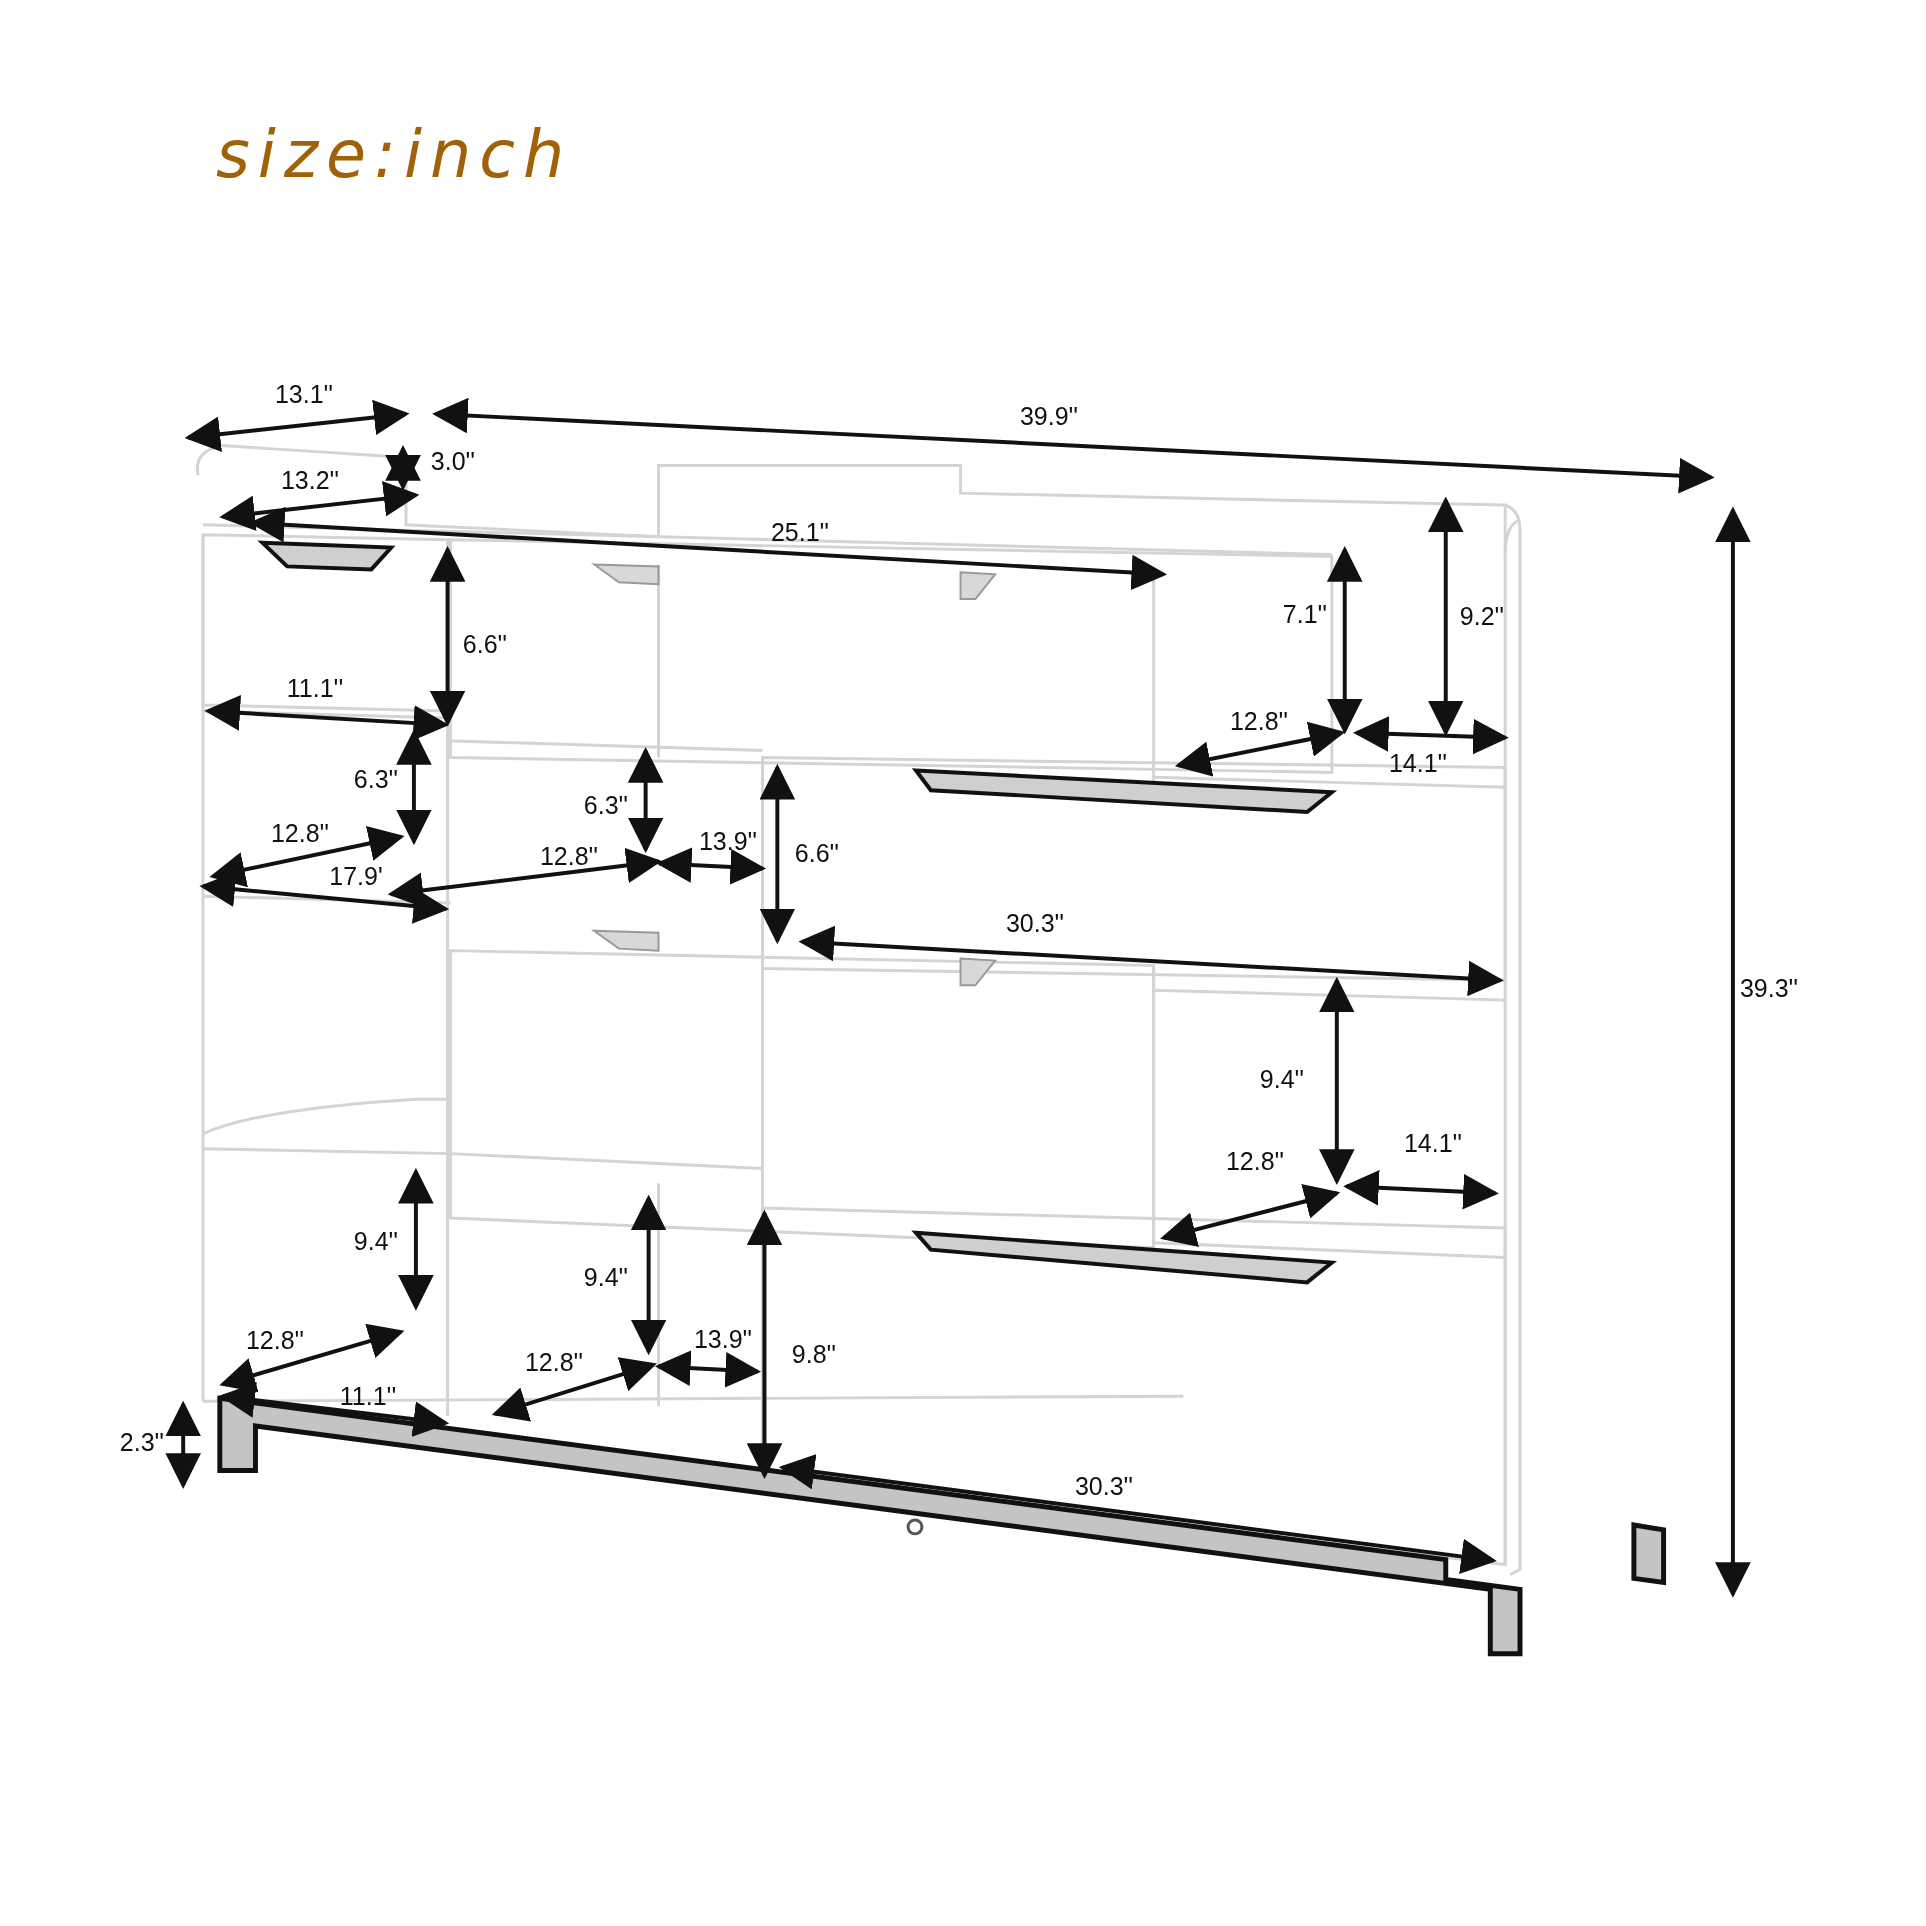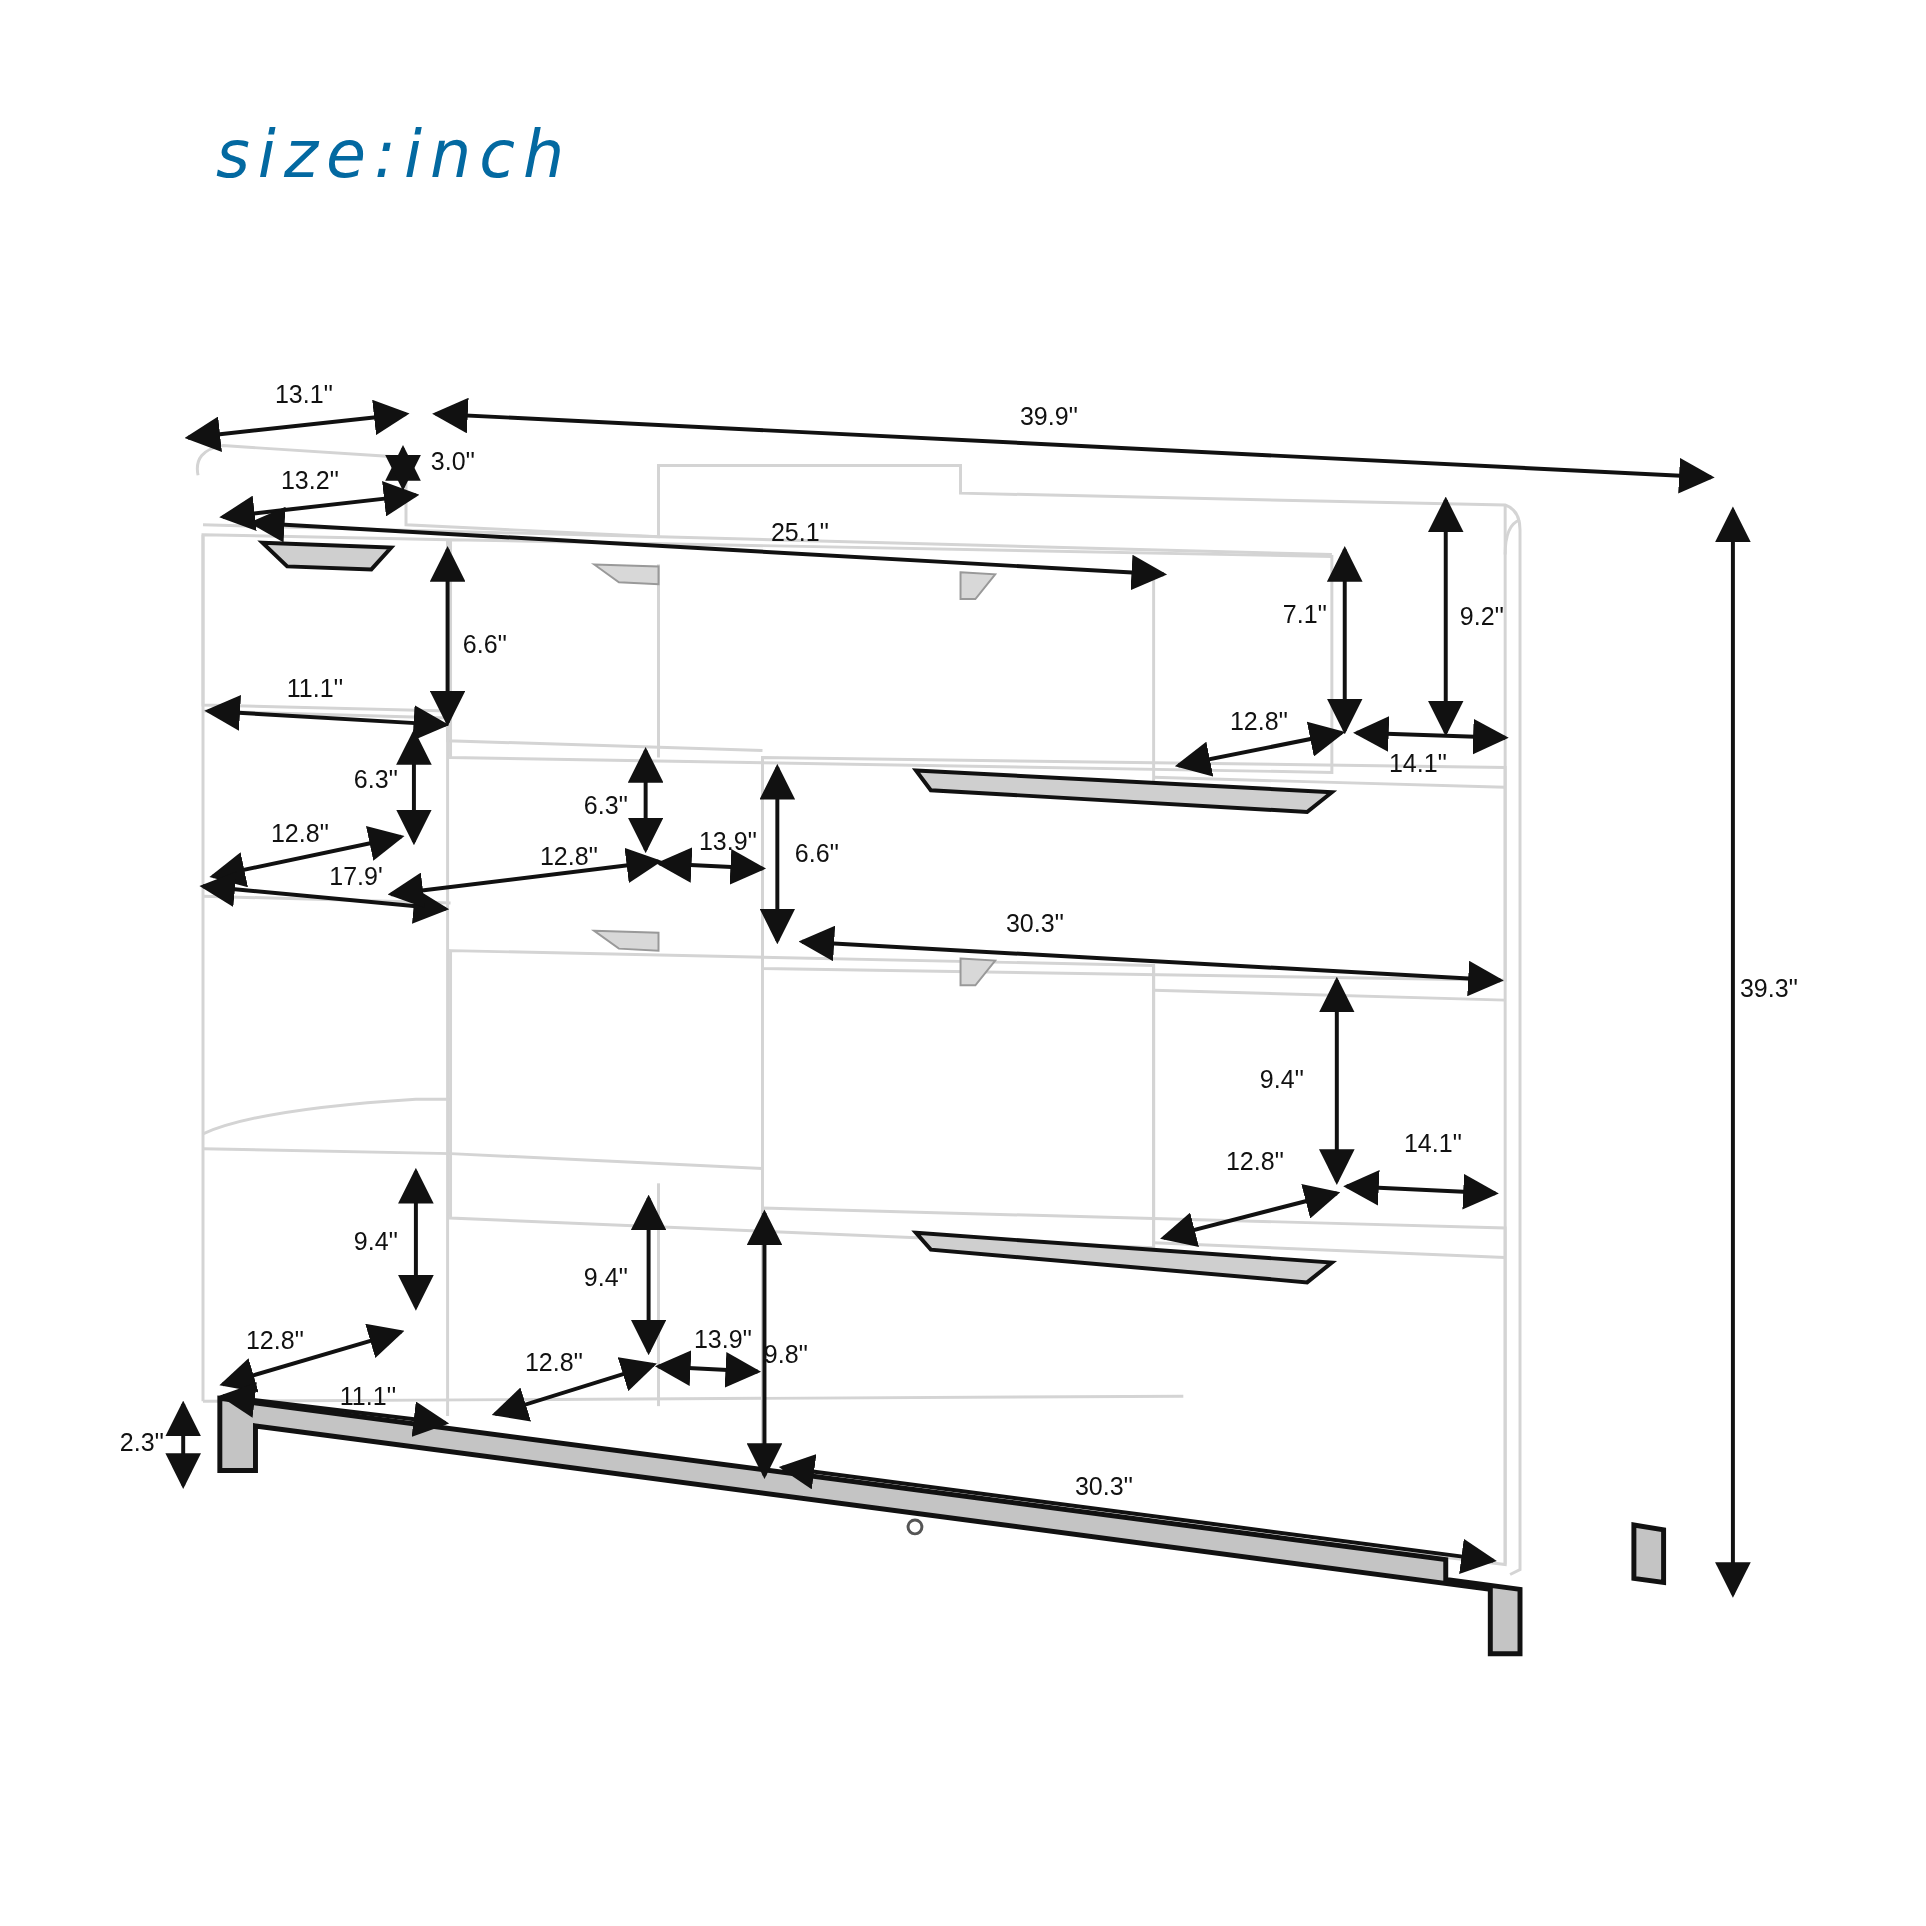--- a/index.html
+++ b/index.html
@@ -1,17 +1,17 @@
 <!DOCTYPE html>
 <html><head>
 <meta charset="utf-8">
 <style>
   html, body { margin: 0; padding: 0; background: #ffffff; }
   body { width: 1927px; height: 1927px; position: relative; overflow: hidden; font-family: "Liberation Sans", sans-serif; }
-  #title { position: absolute; left: 216px; top: 117px; font-size: 65px; font-style: italic; letter-spacing: 8px; color: #0369a1; font-family: "DejaVu Sans", sans-serif; }
+  #title { position: absolute; left: 216px; top: 117px; font-size: 65px; font-style: italic; letter-spacing: 8px; color: #a16207; font-family: "DejaVu Sans", sans-serif; }
   svg#drawing { position: absolute; left: 0; top: 0; }
   .lbl { position: absolute; font-size: 25px; color: #111; font-family: "Liberation Sans", sans-serif; white-space: nowrap; transform: translate(-50%, -50%); transform-origin: center; }
 </style>
 </head>
 <body>
 
 <div id="title">size:inch</div>
 
 <svg id="drawing" width="1927" height="1927" viewBox="0 0 1946 1946">
   <defs>
@@ -128,16 +128,16 @@
 <span class="lbl" style="left:1035px;top:923px">30.3''</span>
 <span class="lbl" style="left:1282px;top:1079px">9.4''</span>
 <span class="lbl" style="left:1255px;top:1161px">12.8''</span>
 <span class="lbl" style="left:1433px;top:1143px">14.1''</span>
 <span class="lbl" style="left:376px;top:1241px">9.4''</span>
 <span class="lbl" style="left:275px;top:1340px">12.8''</span>
 <span class="lbl" style="left:368px;top:1396px">11.1''</span>
 <span class="lbl" style="left:606px;top:1277px">9.4''</span>
 <span class="lbl" style="left:554px;top:1362px">12.8''</span>
 <span class="lbl" style="left:723px;top:1339px">13.9''</span>
-<span class="lbl" style="left:786px;top:1354px">9.8''</span>
+<span class="lbl" style="left:814px;top:1354px">9.8''</span>
 <span class="lbl" style="left:1104px;top:1486px">30.3''</span>
 <span class="lbl" style="left:142px;top:1442px">2.3''</span>
 
 
 </body></html>

